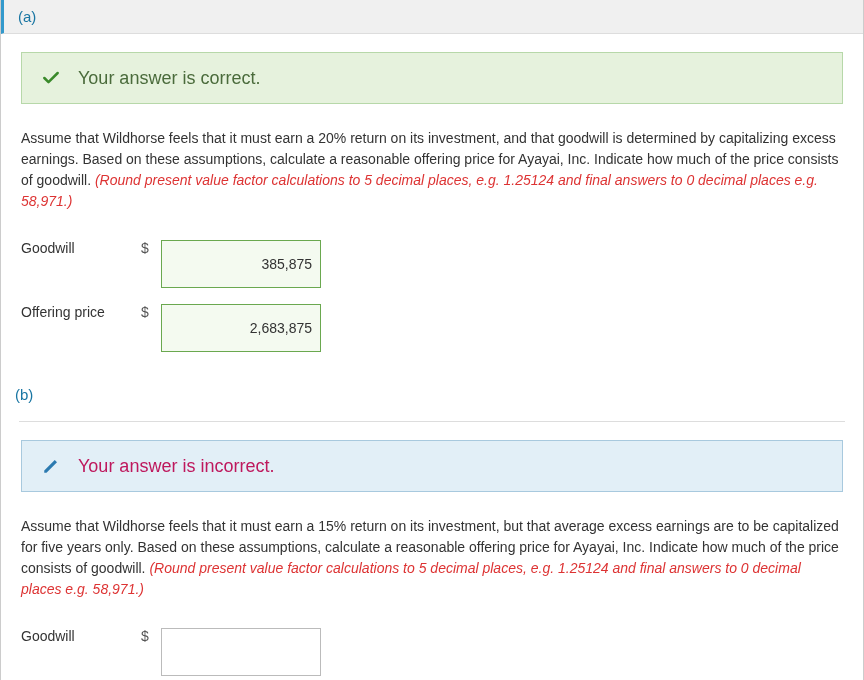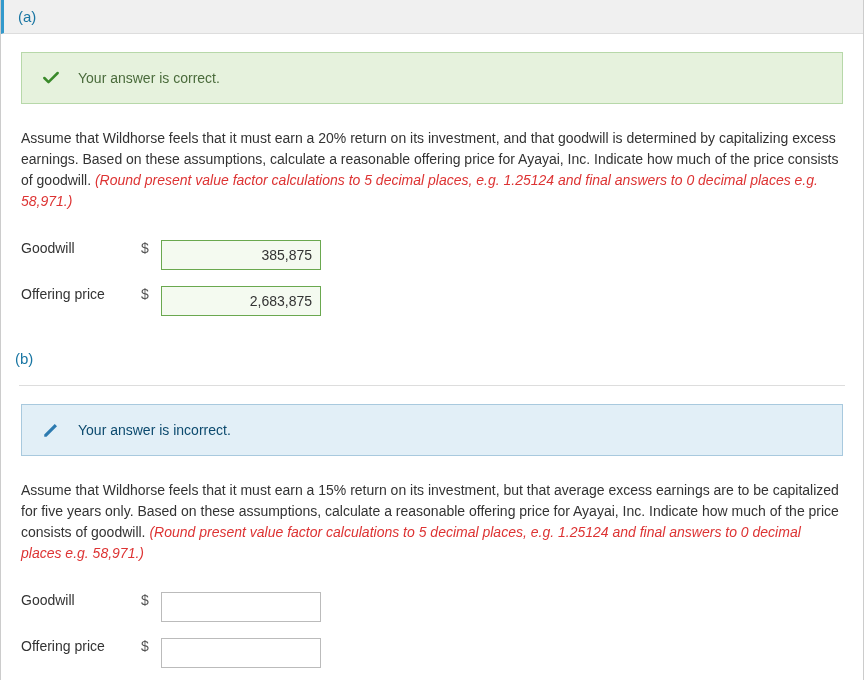--- a/index.html
+++ b/index.html
@@ -27,27 +27,27 @@
   .content-block {
     padding: 18px 20px 10px 20px;
   }
   .feedback-bar {
     display: flex;
     align-items: center;
     padding: 14px 18px;
     border: 1px solid #b7d8a9;
     background: #e6f2dd;
     color: #4a6b3b;
-    font-size: 14px;
+    font-size: 18px;
     margin-bottom: 24px;
   }
   .feedback-bar.incorrect {
     border: 1px solid #a8c9de;
     background: #e2eff7;
-    color: #0c4a6e;
+    color: #be185d;
   }
   .feedback-bar .icon {
     width: 22px;
     height: 22px;
     margin-right: 16px;
     display: inline-flex;
     align-items: center;
     justify-content: center;
   }
   .feedback-bar .icon svg { display: block; }
@@ -68,21 +68,21 @@
     width: 120px;
     color: #333;
   }
   .dollar {
     width: 16px;
     color: #555;
     margin-right: 4px;
   }
   .answer-input {
     width: 160px;
-    height: 30px;
+    height: 48px;
     border: 1px solid #bbb;
     padding: 0 8px;
     text-align: right;
     font-family: inherit;
     font-size: 14px;
     color: #333;
   }
   .answer-input.correct-val {
     border: 1px solid #6aa84f;
     background: #f4faf0;

